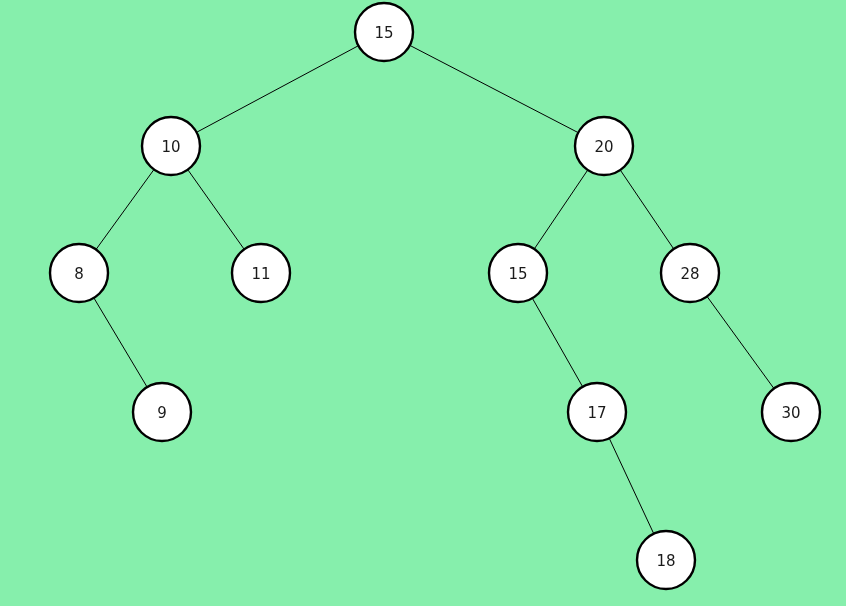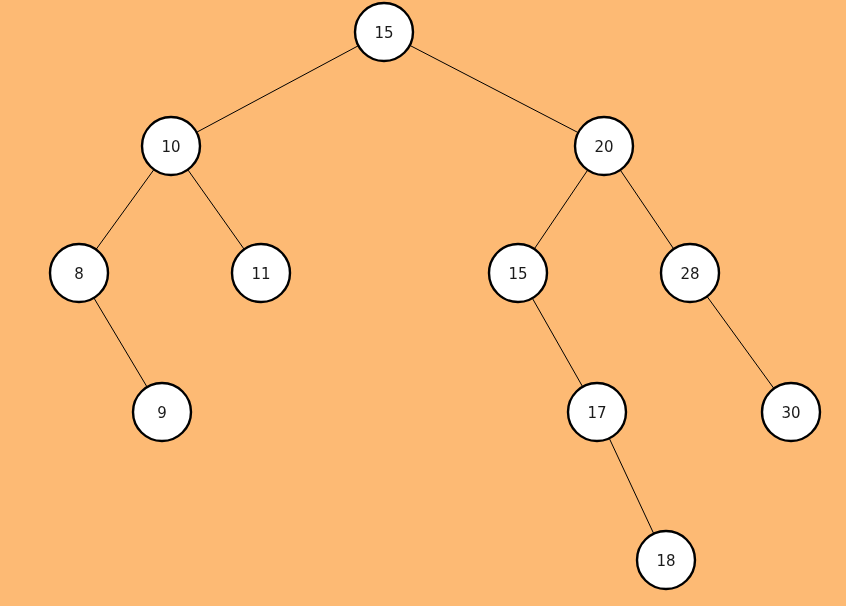--- a/index.html
+++ b/index.html
@@ -11,21 +11,21 @@
   body {
     width: 846px;
     height: 606px;
     font-family: "DejaVu Sans", "Liberation Sans", sans-serif;
     overflow: hidden;
   }
   #tree-canvas {
     position: relative;
     width: 846px;
     height: 606px;
-    background: #fdba74;
+    background: #86efac;
   }
   svg.tree-svg {
     position: absolute;
     top: 0;
     left: 0;
     width: 846px;
     height: 606px;
     display: block;
   }
   .tree-edge {

